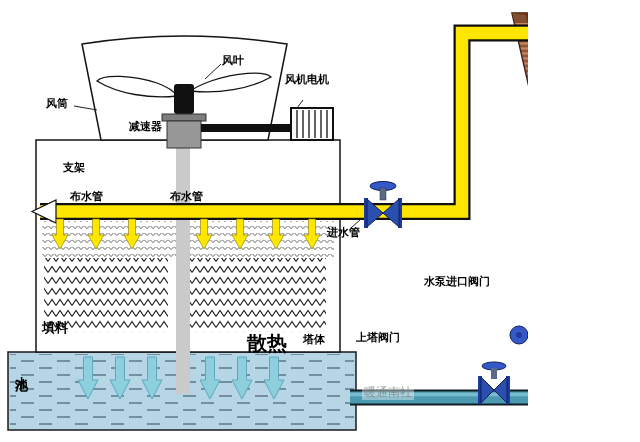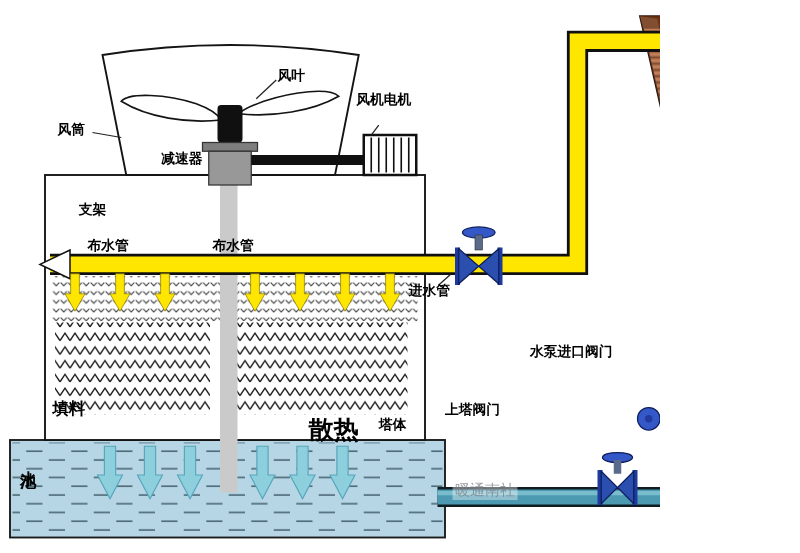--- a/index.html
+++ b/index.html
@@ -191,20 +191,20 @@
 <div class="lbl" style="left:63px;top:162px">支架</div>
 <div class="lbl" style="left:70px;top:191px">布水管</div>
 <div class="lbl" style="left:170px;top:191px">布水管</div>
 <div class="lbl mid" style="left:42px;top:321px">填料</div>
 <div class="lbl big" style="left:247px;top:332px">散热</div>
 <div class="lbl" style="left:303px;top:334px">塔体</div>
 <div class="lbl v mid" style="left:13px;top:366px">水池</div>
 
 <div class="lbl" style="left:327px;top:227px">进水管</div>
 <div class="lbl" style="left:424px;top:276px">水泵进口阀门</div>
-<div class="lbl" style="left:356px;top:322px">上塔阀门</div>
+<div class="lbl" style="left:356px;top:332px">上塔阀门</div>
 
 <div class="lbl v eq" style="left:616px;top:8px">换热设备</div>
 <div class="lbl v hx" style="left:548px;top:46px">热交换</div>
 
 <div class="lbl wm" style="left:362px;top:386px">暖通南社</div>
 
 </div>
 
 </body></html>

